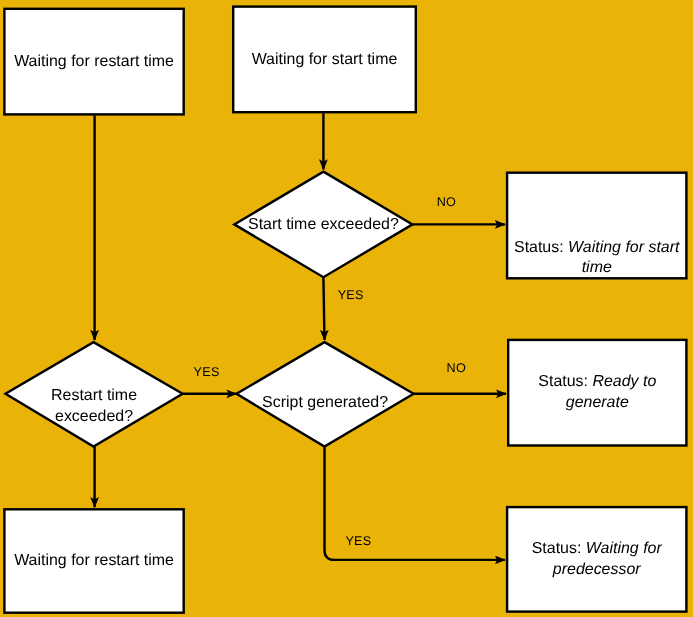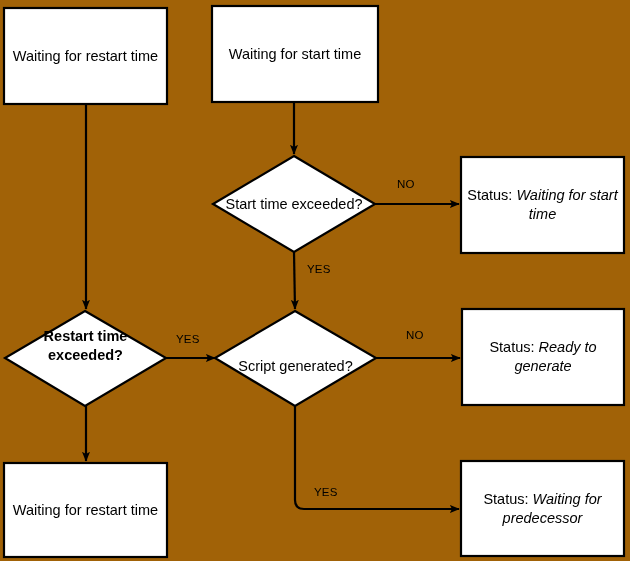--- a/index.html
+++ b/index.html
@@ -8,21 +8,21 @@
     padding: 0;
     background: #ffffff;
   }
   body {
     font-family: "Liberation Sans", "DejaVu Sans", sans-serif;
   }
   #canvas {
     position: relative;
     width: 630px;
     height: 561px;
-    background: #a16207;
+    background: #eab308;
     overflow: hidden;
   }
   #canvas svg {
     position: absolute;
     left: 0;
     top: 0;
     width: 630px;
     height: 561px;
   }
   .node-label {
@@ -95,25 +95,25 @@
 
     <path d="M295,406 L295,500 Q295,509 304,509 L459,509" fill="none" stroke="#000000" stroke-width="2.2" marker-end="url(#arrowhead)"></path>
   </svg>
 
   <div class="node-label" style="left:4px; top:8px; width:163px; height:96px;">Waiting for restart time</div>
 
   <div class="node-label" style="left:212px; top:6px; width:166px; height:96px;">Waiting for start time</div>
 
   <div class="node-label" style="left:213px; top:156px; width:162px; height:96px;text-align:center;">Start time exceeded?</div>
 
-  <div class="node-label" style="left:5px; top:298px; width:161px; height:95px;font-weight:bold;">Restart time exceeded?</div>
+  <div class="node-label" style="left:5px; top:322px; width:161px; height:95px;">Restart time exceeded?</div>
 
   <div class="node-label" style="left:215px; top:319px; width:161px; height:95px;">Script generated?</div>
 
-  <div class="node-label" style="left:461px; top:157px; width:163px; height:96px;">
+  <div class="node-label" style="left:461px; top:157px; width:163px; height:96px;align-items:flex-end;">
     <span>
       <span>Status: </span><span class="ital">Waiting for start time</span>
     </span>
   </div>
 
   <div class="node-label" style="left:461px; top:461px; width:163px; height:95px;">
     <span>
       <span>Status: </span><span class="ital">Waiting for predecessor</span>
     </span>
   </div>

